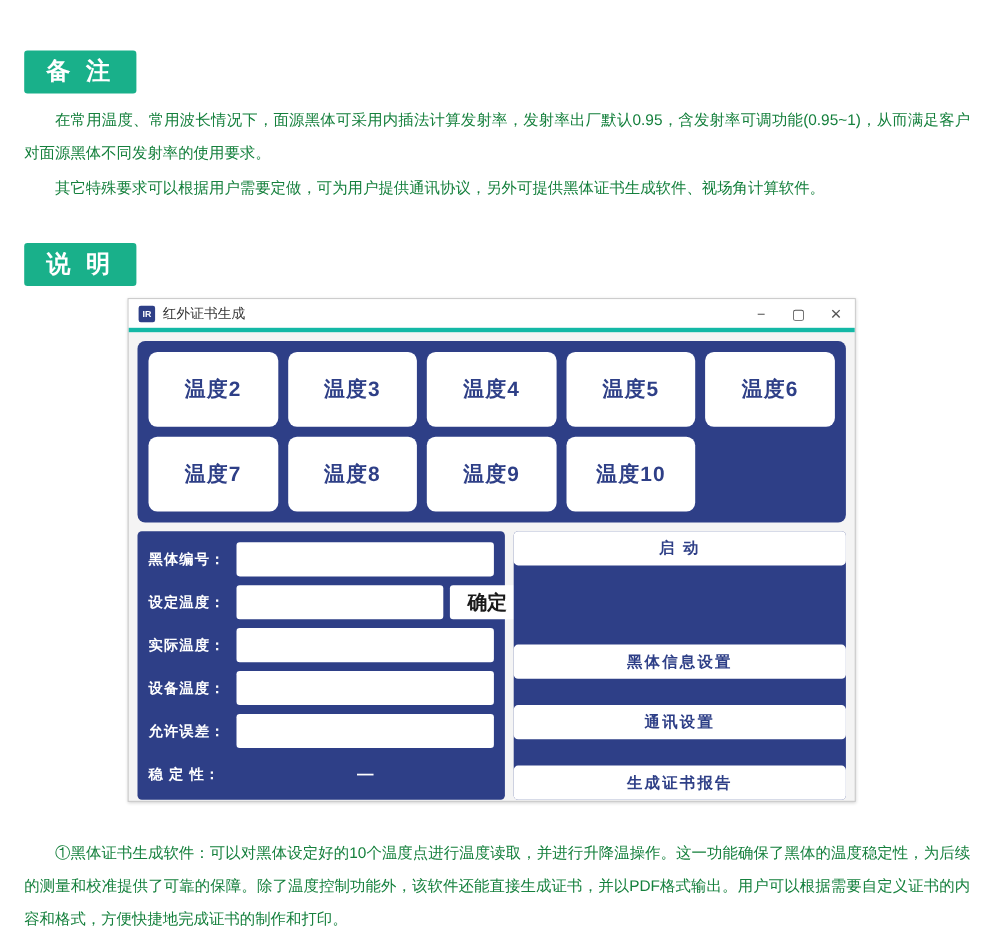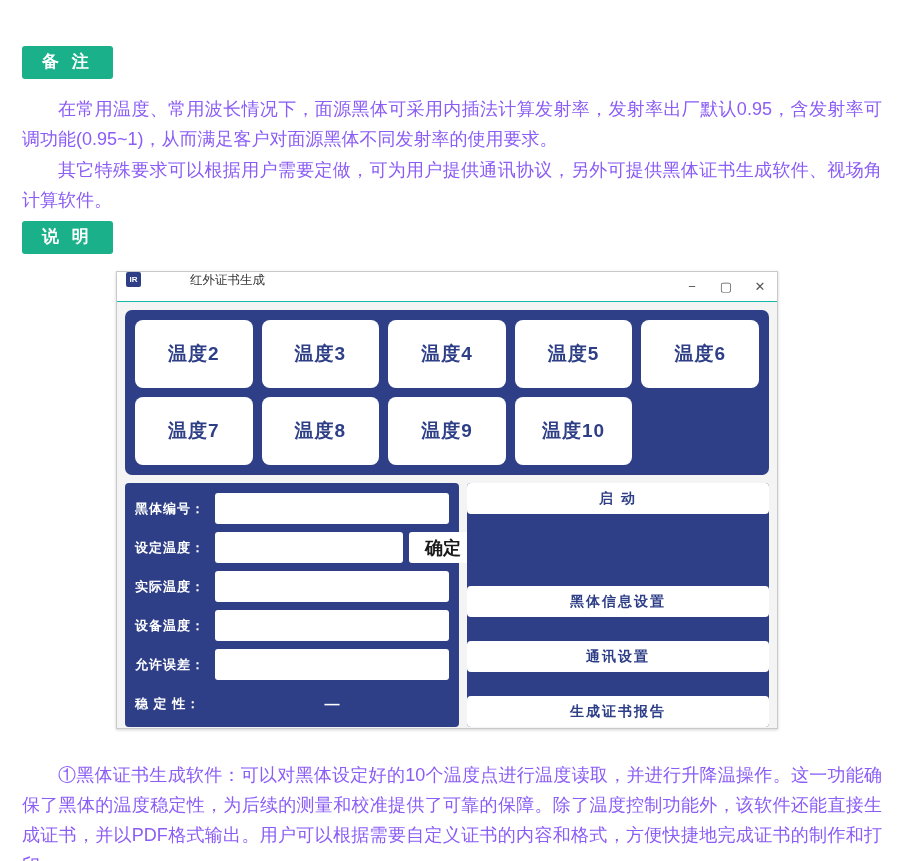--- a/index.html
+++ b/index.html
@@ -14,36 +14,36 @@
     color: #222;
     position: relative;
     overflow: hidden;
   }
 
   
   .section-pill {
     display: inline-block;
     background: #19b08a;
     color: #ffffff;
-    font-size: 17px;
+    font-size: 22px;
     font-weight: bold;
     letter-spacing: 4px;
     padding: 6px 20px 7px 20px;
     border-radius: 3px;
     line-height: 1.2;
   }
   .pill-wrap-1 { position: absolute; left: 22px; top: 46px; }
   .pill-wrap-2 { position: absolute; left: 22px; top: 221px; }
 
   
   .para {
     position: absolute;
-    font-size: 18px;
+    font-size: 14px;
     line-height: 30px;
-    color: #8b5cf6;
+    color: #15803d;
     text-align: justify;
   }
   .para-1 { left: 22px; top: 94px; width: 860px; text-indent: 2em; }
   .para-2 { left: 22px; top: 155px; width: 860px; text-indent: 2em; }
   .para-3 { left: 22px; top: 760px; width: 860px; text-indent: 2em; }
 
   
   .app-window {
     position: absolute;
     left: 116px;
@@ -52,24 +52,23 @@
     height: 458px;
     background: #f4f4f4;
     border: 1px solid #c9c9c9;
     box-shadow: 0 1px 3px rgba(0,0,0,0.18);
     box-sizing: border-box;
   }
   .titlebar {
     height: 30px;
     background: #ffffff;
     display: flex;
-    align-items: flex-start;
-    border-bottom: 1px solid #14b8a6;
-    box-sizing: border-box;
-    gap: 42px;
+    align-items: center;
+    border-bottom: 4px solid #14b8a6;
+    box-sizing: border-box;
   }
   .title-icon {
     width: 15px;
     height: 15px;
     margin-left: 9px;
     margin-right: 7px;
     border-radius: 2px;
     background: #2e3f87;
     color: #fff;
     font-size: 8px;

